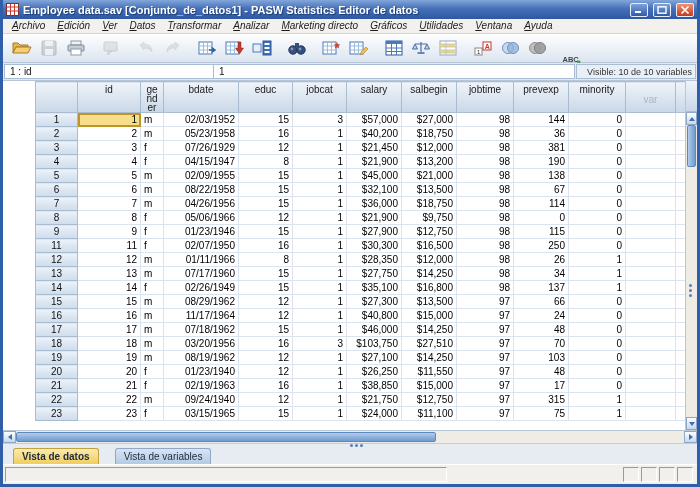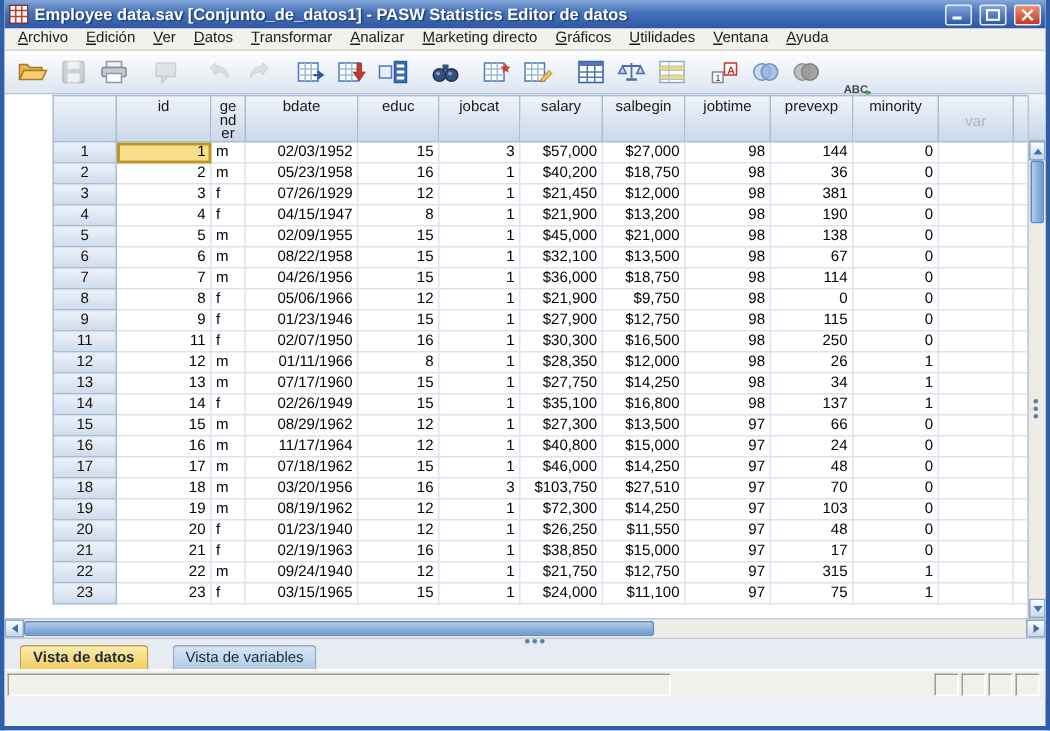--- a/index.html
+++ b/index.html
@@ -17,21 +17,21 @@
     display:flex;align-items:center;padding:0 3px;gap:4px;}
   .title-text{color:#fff;font-size:11px;font-weight:bold;text-shadow:1px 1px 1px #1a3a70;
     flex:1;white-space:nowrap;overflow:hidden;}
   .win-btn{width:18px;height:14px;border-radius:2px;border:1px solid #E7EEF8;
     display:flex;align-items:center;justify-content:center;padding:0;margin-left:1px;}
   .win-btn.minmax{background:linear-gradient(#7FA3DC,#2F5AA9);}
   .win-btn.close{background:linear-gradient(#EE9270,#C33A1E);}
   
   .menubar{height:15px;flex:0 0 15px;background:#F3F1EE;border-bottom:1px solid #D9D5CD;
     display:flex;align-items:center;padding-left:3px;font-size:10px;color:#1c1c1c;}
-  .menu-item{padding:0 6px;line-height:14px;cursor:default;}
+  .menu-item{padding:0 6px;line-height:14px;cursor:default;font-style:italic;}
   .menu-item::first-letter{text-decoration:underline;}
   
   .toolbar{height:29px;flex:0 0 29px;background:linear-gradient(#FEFEFE,#DCE5F1);
     border-bottom:1px solid #B9C6D8;display:flex;align-items:center;padding:0 5px;}
   .tb-btn{width:27px;height:25px;display:flex;align-items:center;justify-content:center;
     background:transparent;border:none;padding:0;}
   .tb-btn.disabled{opacity:.42;filter:grayscale(.95);}
   .tb-gap{margin-left:8px;}
   
   .cellref{height:18px;flex:0 0 18px;background:#E2E9F3;border-bottom:1px solid #B9C6D8;
@@ -307,20 +307,25 @@
       <button class="tb-btn tb-gap">
         <span style="display: flex; margin-top: 28px;">
           <svg width="20" height="16" viewBox="0 0 20 16">
             <text x="0.5" y="8" font-size="7.5" font-weight="bold" fill="#444">ABC</text>
             <path d="M9 11 l3 3 6 -7" stroke="#3AA33A" stroke-width="2.2" fill="none"></path>
           </svg>
         </span>
       </button>
     </div>
 
+  <div class="cellref">
+    <div class="pos">1 : id</div>
+    <div class="editor">1</div>
+    <div class="visible-info">Visible: 10 de 10 variables</div>
+  </div>
 
   <div class="grid-area">
     <div class="table-wrap">
       <table class="grid">
         <colgroup>
             <col style="width: 42px;">
             <col style="width: 63px;">
             <col style="width: 23px;">
             <col style="width: 75px;">
             <col style="width: 54px;">
@@ -606,21 +611,21 @@
               <td></td>
               <td></td>
             </tr>
             <tr>
               <th>19</th>
               <td>19</td>
               <td class="left">m</td>
               <td>08/19/1962</td>
               <td>12</td>
               <td>1</td>
-              <td>$72,300</td>
+              <td>$27,100</td>
               <td>$14,250</td>
               <td>97</td>
               <td>103</td>
               <td>0</td>
               <td></td>
               <td></td>
             </tr>
             <tr>
               <th>20</th>
               <td>20</td>

